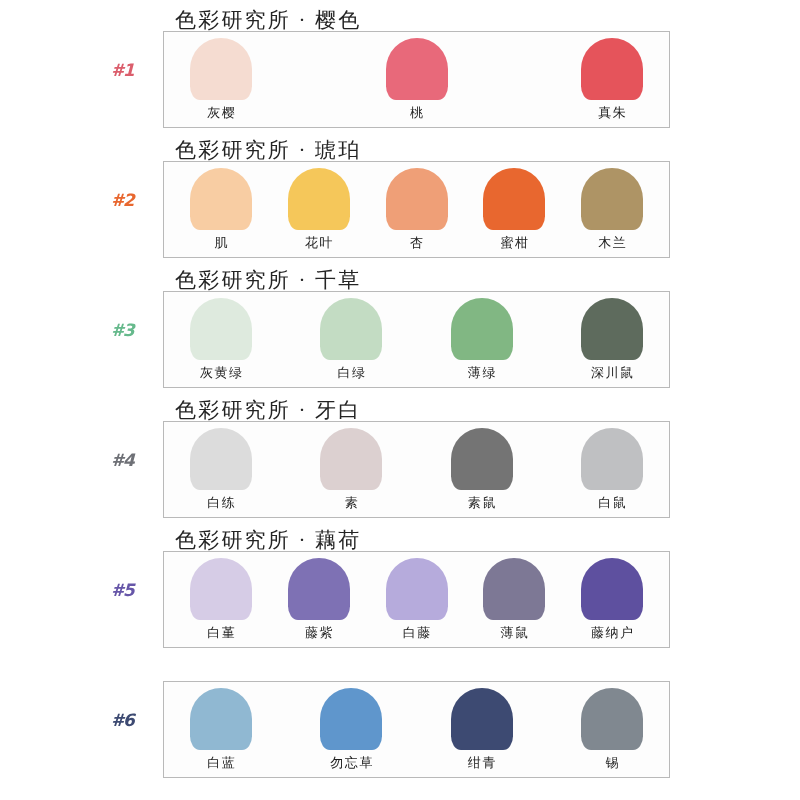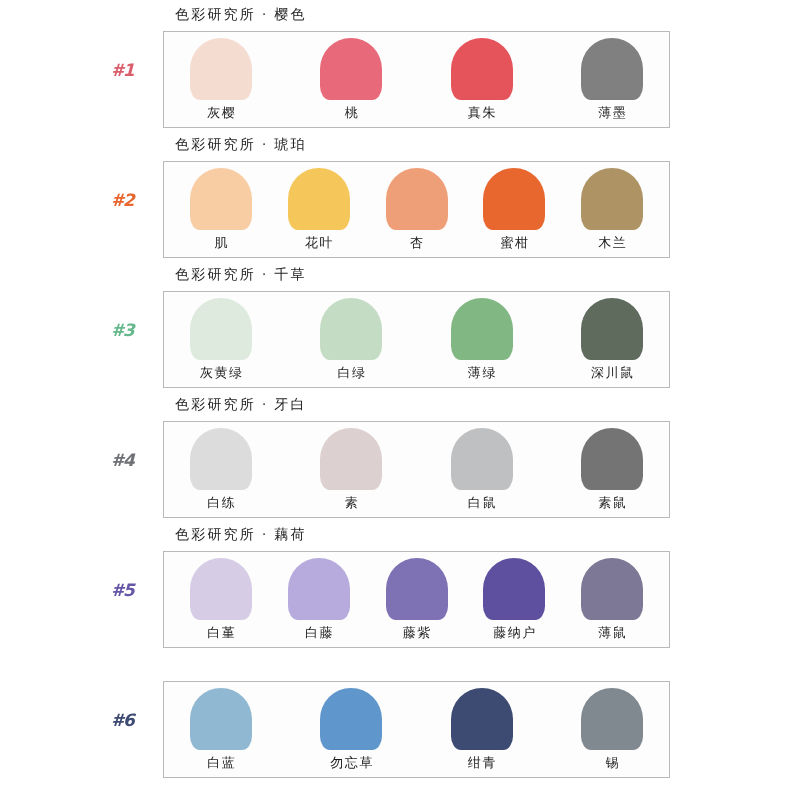--- a/index.html
+++ b/index.html
@@ -27,21 +27,21 @@
     width: 800px;
     height: 130px;
   }
 
   
   .group-title {
     position: absolute;
     left: 175px;
     top: 2px;
     font-family: "Liberation Serif", "DejaVu Serif", serif;
-    font-size: 14px;
+    font-size: 21px;
     letter-spacing: 2.2px;
     color: #242424;
     white-space: nowrap;
   }
 
   
   .row-index {
     position: absolute;
     left: 112px;
     top: 56px;
@@ -109,24 +109,20 @@
           <div class="chip-label">灰樱</div>
         </div>
         <div class="swatch-cell">
           <div class="chip" style="background: rgb(232, 105, 122);"></div>
           <div class="chip-label">桃</div>
         </div>
         <div class="swatch-cell">
           <div class="chip" style="background: rgb(229, 84, 91);"></div>
           <div class="chip-label">真朱</div>
         </div>
-        <div class="swatch-cell">
-          <div class="chip" style="background: rgb(128, 128, 128);"></div>
-          <div class="chip-label">薄墨</div>
-        </div>
       </div>
     </div>
     <div class="palette-row">
       <div class="group-title">色彩研究所 · 琥珀</div>
       <div class="row-index" style="color: rgb(232, 103, 47);">#2</div>
       <div class="swatch-frame">
         <div class="swatch-cell">
           <div class="chip" style="background: rgb(248, 205, 163);"></div>
           <div class="chip-label">肌</div>
         </div>
@@ -176,53 +172,53 @@
       <div class="swatch-frame">
         <div class="swatch-cell">
           <div class="chip" style="background: rgb(220, 220, 220);"></div>
           <div class="chip-label">白练</div>
         </div>
         <div class="swatch-cell">
           <div class="chip" style="background: rgb(220, 208, 208);"></div>
           <div class="chip-label">素</div>
         </div>
         <div class="swatch-cell">
+          <div class="chip" style="background: rgb(116, 116, 116);"></div>
+          <div class="chip-label">素鼠</div>
+        </div>
+        <div class="swatch-cell">
           <div class="chip" style="background: rgb(191, 192, 194);"></div>
           <div class="chip-label">白鼠</div>
         </div>
-        <div class="swatch-cell">
-          <div class="chip" style="background: rgb(116, 116, 116);"></div>
-          <div class="chip-label">素鼠</div>
-        </div>
       </div>
     </div>
     <div class="palette-row">
       <div class="group-title">色彩研究所 · 藕荷</div>
       <div class="row-index" style="color: rgb(102, 86, 168);">#5</div>
       <div class="swatch-frame">
         <div class="swatch-cell">
           <div class="chip" style="background: rgb(214, 204, 230);"></div>
           <div class="chip-label">白堇</div>
         </div>
         <div class="swatch-cell">
+          <div class="chip" style="background: rgb(126, 113, 180);"></div>
+          <div class="chip-label">藤紫</div>
+        </div>
+        <div class="swatch-cell">
           <div class="chip" style="background: rgb(182, 171, 220);"></div>
           <div class="chip-label">白藤</div>
         </div>
         <div class="swatch-cell">
-          <div class="chip" style="background: rgb(126, 113, 180);"></div>
-          <div class="chip-label">藤紫</div>
+          <div class="chip" style="background: rgb(125, 120, 149);"></div>
+          <div class="chip-label">薄鼠</div>
         </div>
         <div class="swatch-cell">
           <div class="chip" style="background: rgb(94, 80, 159);"></div>
           <div class="chip-label">藤纳户</div>
         </div>
-        <div class="swatch-cell">
-          <div class="chip" style="background: rgb(125, 120, 149);"></div>
-          <div class="chip-label">薄鼠</div>
-        </div>
       </div>
     </div>
     <div class="palette-row">
       <div class="row-index" style="color: rgb(61, 74, 114);">#6</div>
       <div class="swatch-frame">
         <div class="swatch-cell">
           <div class="chip" style="background: rgb(144, 184, 210);"></div>
           <div class="chip-label">白蓝</div>
         </div>
         <div class="swatch-cell">

